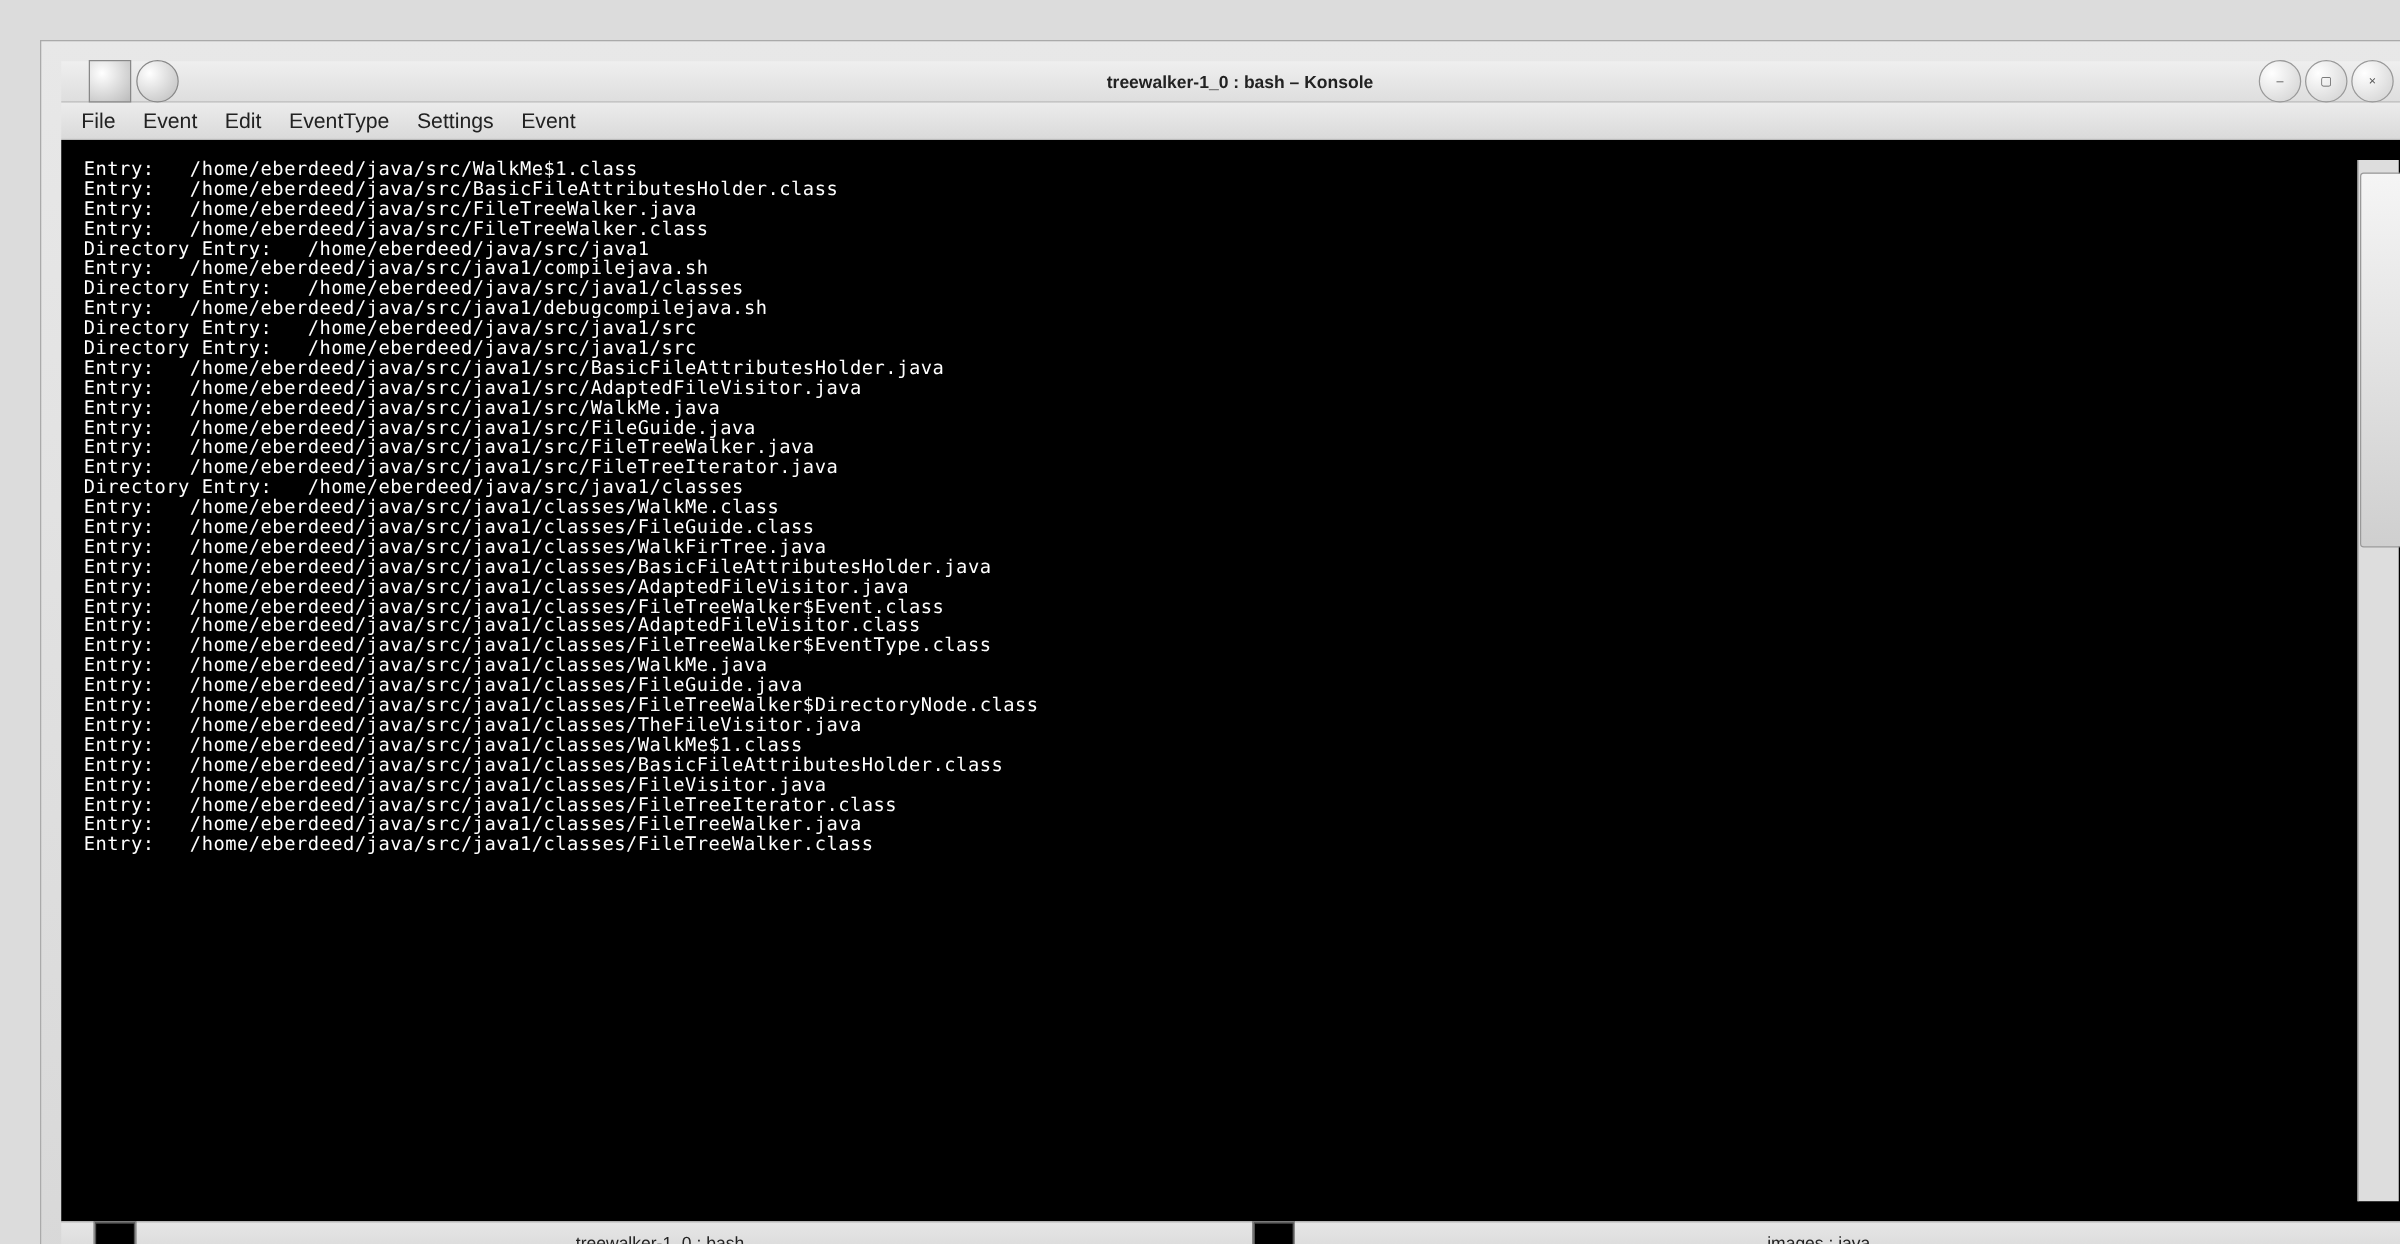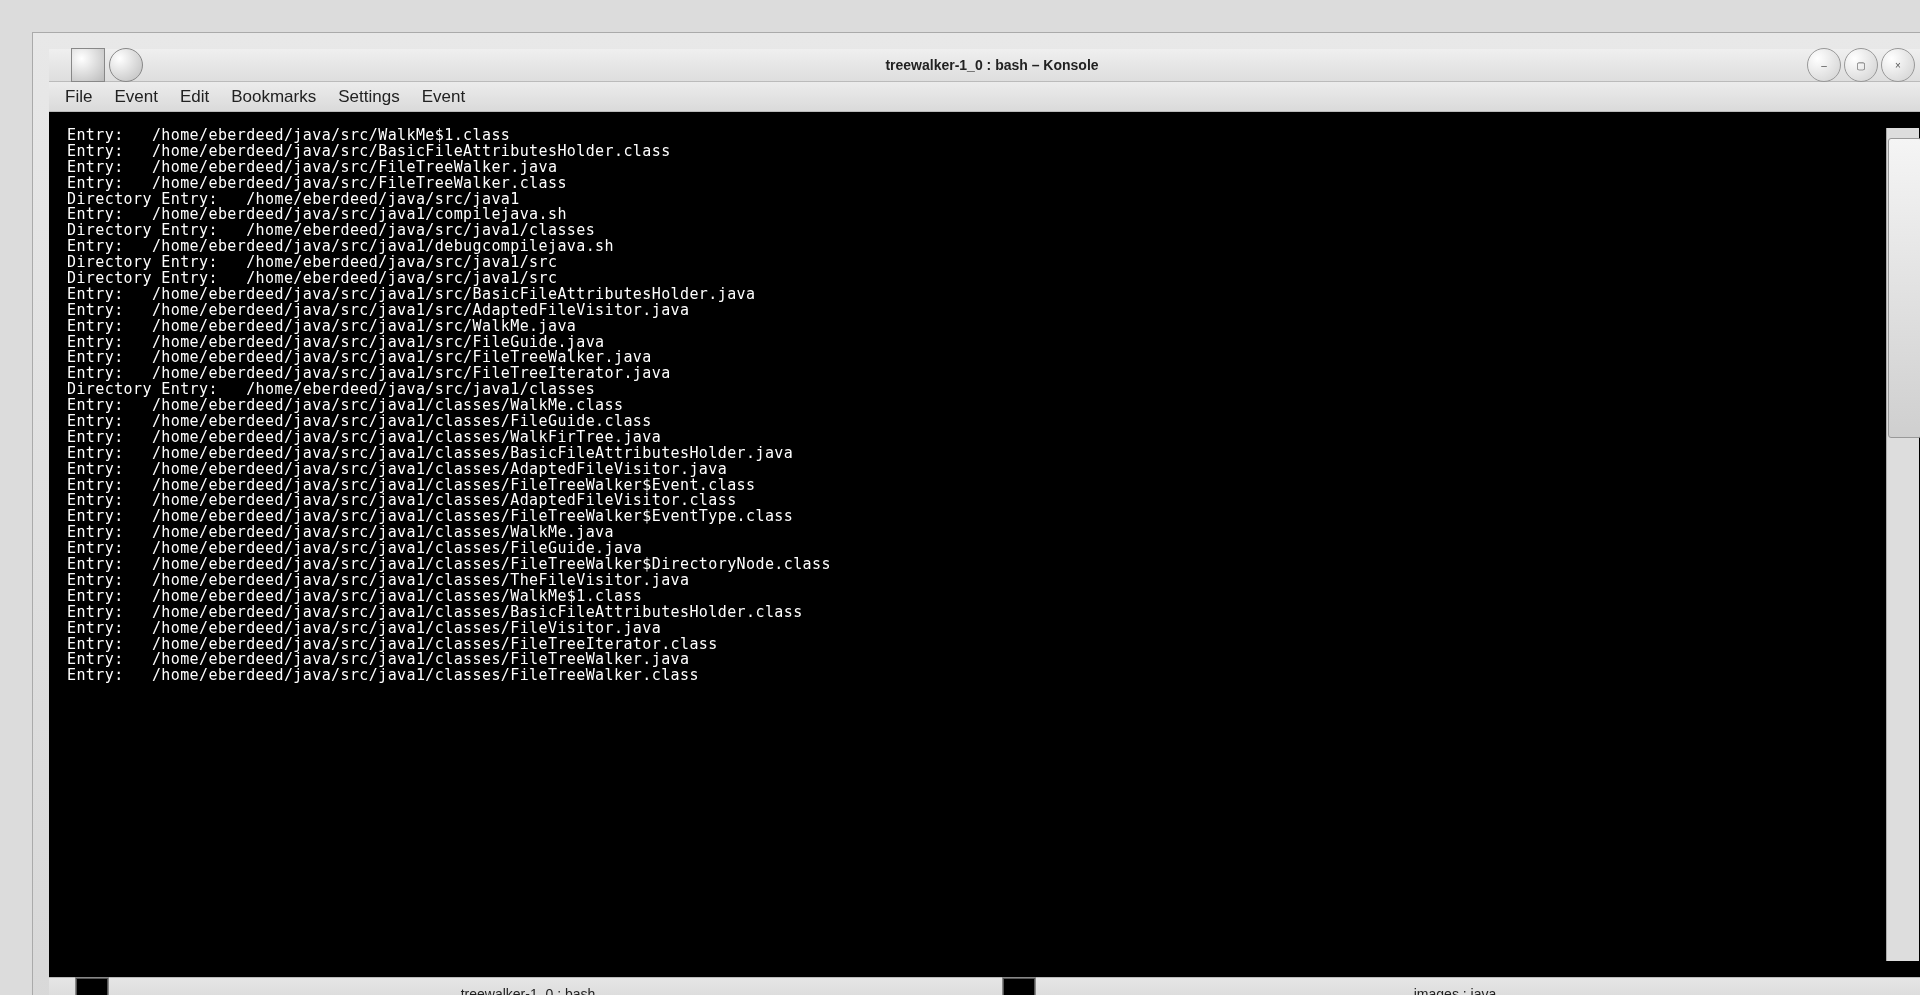--- a/index.html
+++ b/index.html
@@ -164,21 +164,21 @@
       <div class="win-btn">–</div>
       <div class="win-btn">▢</div>
       <div class="win-btn">×</div>
     </div>
   </div>
 
   <div class="menubar">
     <div class="menu-item">File</div>
     <div class="menu-item">Event</div>
     <div class="menu-item">Edit</div>
-    <div class="menu-item">Bookmarks</div>
+    <div class="menu-item">EventType</div>
     <div class="menu-item">Settings</div>
     <div class="menu-item">Event</div>
   </div>
 
   <div class="terminal-wrap">
     <div class="terminal" id="terminal">Entry:   /home/eberdeed/java/src/WalkMe$1.class
 Entry:   /home/eberdeed/java/src/BasicFileAttributesHolder.class
 Entry:   /home/eberdeed/java/src/FileTreeWalker.java
 Entry:   /home/eberdeed/java/src/FileTreeWalker.class
 Directory Entry:   /home/eberdeed/java/src/java1

